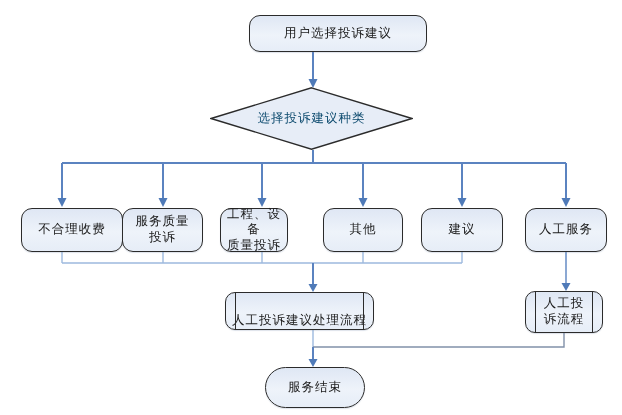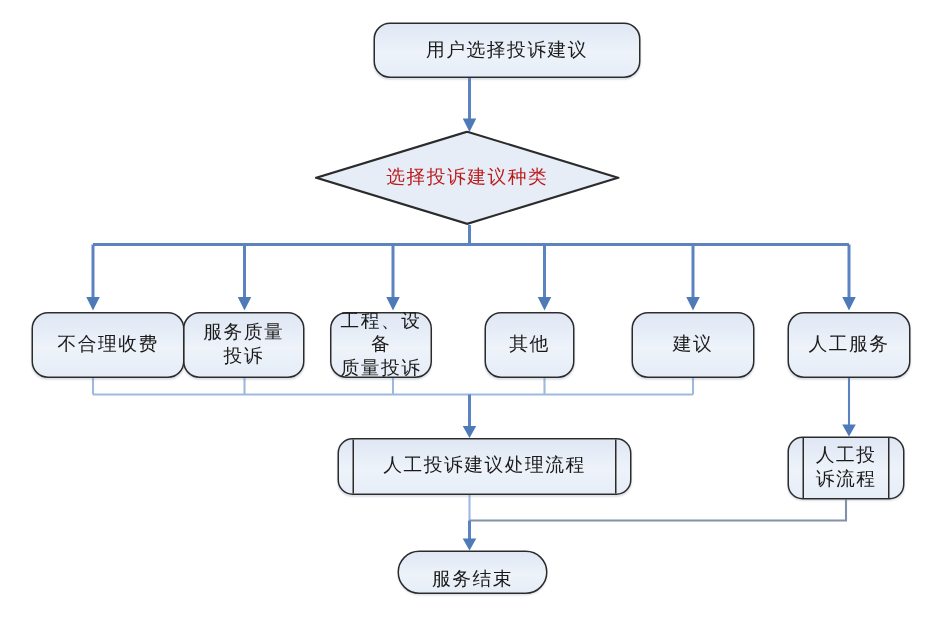--- a/index.html
+++ b/index.html
@@ -31,21 +31,21 @@
   .predef .inner-line{
     position:absolute;top:0;bottom:0;width:1px;background:#2b2b2b;
   }
   .predef .inner-left{left:9px;}
   .predef .inner-right{right:9px;}
   .diamond-wrap{
     position:absolute;
     display:flex;align-items:center;justify-content:center;
   }
   .diamond-wrap svg{position:absolute;left:0;top:0;}
-  .diamond-wrap .label{position:relative;font-size:12.5px;letter-spacing:1px;color:#b91c1c;}
+  .diamond-wrap .label{position:relative;font-size:12.5px;letter-spacing:1px;color:#0c4a6e;}
   #connectors{position:absolute;left:0;top:0;z-index:0;}
   .node,.diamond-wrap{z-index:1;}
 </style>
 </head>
 <body>
 
 <div id="canvas">
 
   <svg id="connectors" width="622" height="415" viewBox="0 0 622 415">
 
@@ -108,40 +108,40 @@
     <span class="label">不合理收费</span>
   </div>
   <div class="node branch" style="left:122px;top:208px;width:81px;height:44px;text-align:center;">
     <span class="label">服务质量
 投诉</span>
   </div>
   <div class="node branch" style="left:220px;top:208px;width:68px;height:44px;">
     <span class="label">工程、设备
 质量投诉</span>
   </div>
-  <div class="node branch" style="left:323px;top:208px;width:60px;height:44px;">
+  <div class="node branch" style="left:323px;top:208px;width:80px;height:44px;">
     <span class="label">其他</span>
   </div>
   <div class="node branch" style="left:525px;top:208px;width:82px;height:44px;">
     <span class="label">人工服务</span>
   </div>
   <div class="node branch" style="left:421px;top:208px;width:82px;height:44px;">
     <span class="label">建议</span>
   </div>
 
-  <div class="node predef" style="left:225px;top:292px;width:196px;height:38px;">
+  <div class="node predef" style="left:225px;top:292px;width:149px;height:38px;align-items:flex-end;">
     <span class="inner-line inner-left"></span>
     <span class="inner-line inner-right"></span>
     <span class="label">人工投诉建议处理流程</span>
   </div>
 
   <div class="node predef" style="left:525px;top:291px;width:78px;height:42px;">
     <span class="inner-line inner-left"></span>
     <span class="inner-line inner-right"></span>
     <span class="label">人工投
 诉流程</span>
   </div>
 
-  <div class="node stadium" style="left:265px;top:367px;width:100px;height:29px;align-items:flex-end;">
+  <div class="node stadium" style="left:265px;top:367px;width:100px;height:41px;">
     <span class="label">服务结束</span>
   </div>
 
 </div>
 
 </body></html>

